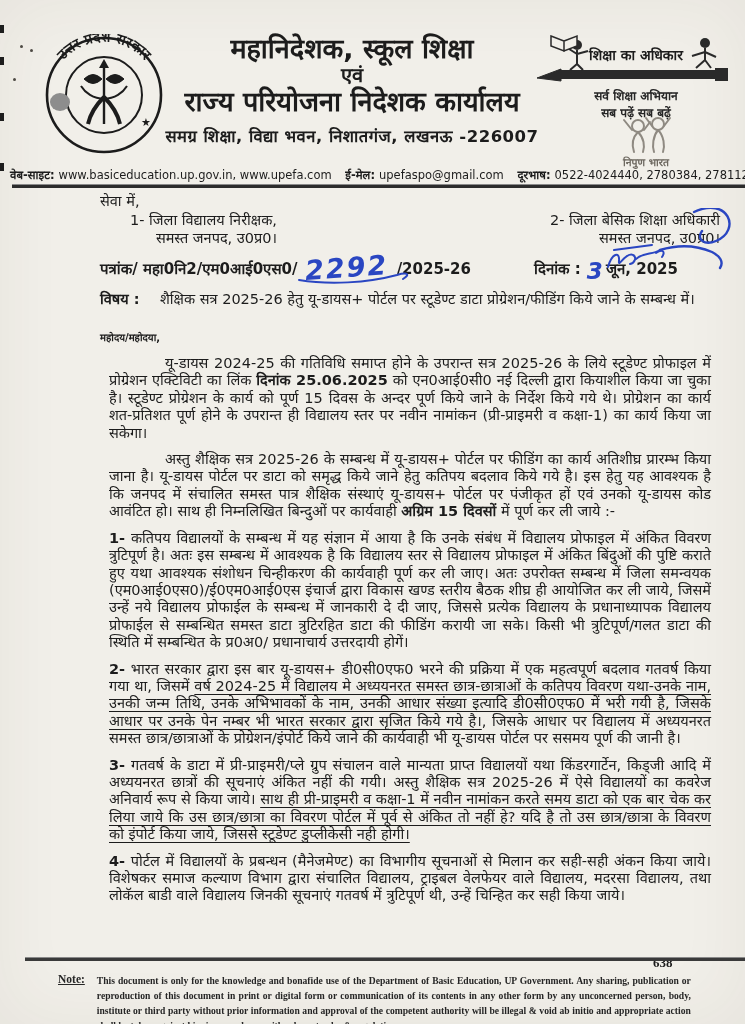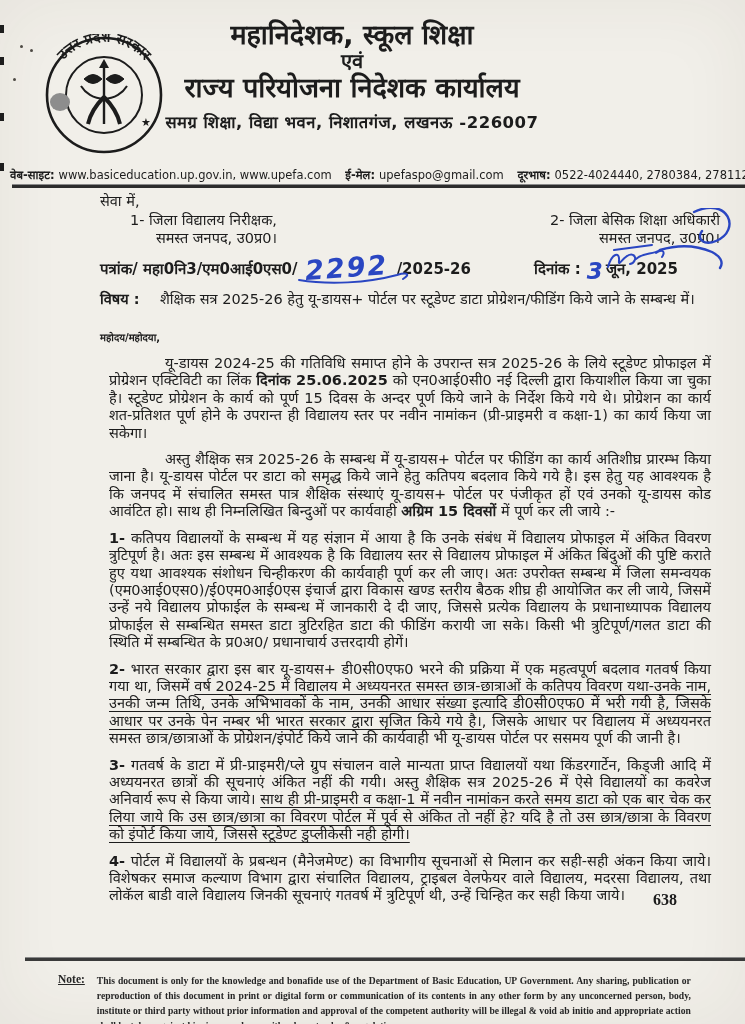--- a/index.html
+++ b/index.html
@@ -5,21 +5,21 @@
   html,body{margin:0;padding:0;background:#e8e6e1;}
   .page{
     position:relative;width:745px;height:1024px;margin:0 auto;
     background:#f1efe9;
     box-shadow:inset 0 0 70px rgba(60,50,30,.06);
     color:#1c1c1c;overflow:hidden;
     font-family:"DejaVu Sans","Liberation Sans",sans-serif;
   }
   
   .emblem{position:absolute;left:44px;top:34px;}
-  .titles{position:absolute;left:158px;top:20px;width:388px;text-align:center;font-weight:bold;}
+  .titles{position:absolute;left:158px;top:34px;width:388px;text-align:center;font-weight:bold;}
   .t1{font-size:27px;line-height:1.12;}
   .t2{font-size:20px;line-height:1.15;}
   .t3{font-size:27px;line-height:1.12;}
   .t4{font-size:16.5px;margin-top:7px;letter-spacing:.5px;}
   .rte{position:absolute;left:533px;top:30px;width:206px;text-align:center;}
   .rte svg{display:block;margin:0 auto;}
   .rte-sub{font-size:12px;font-weight:bold;line-height:1.4;color:#262626;}
   .nipun{position:absolute;left:596px;top:110px;width:100px;text-align:center;}
   .nipun svg{display:block;margin:0 auto;}
   .nipun-label{font-size:10.5px;font-weight:bold;color:#6e6961;margin-top:1px;}
@@ -45,21 +45,21 @@
   .scribble{position:absolute;left:-6px;top:-22px;pointer-events:none;}
   .subjectline{display:flex;margin-top:3px;}
   .subject-label{font-weight:bold;flex:none;width:60px;text-align:left;}
   .subject-text{flex:1;}
   .salutation{font-weight:bold;margin-top:20px;text-align:left;font-size:10px;}
   .para{margin:9px;}
   .para.indent{text-indent:56px;}
   .b{font-weight:bold;}
   .u{text-decoration:underline;text-decoration-skip-ink:none;text-underline-offset:3px;text-decoration-thickness:1px;}
   
-  .pageno{position:absolute;left:653px;top:891px;font-size:16px;font-weight:bold;font-family:"Liberation Serif",serif;}
+  .pageno{position:absolute;left:653px;top:955px;font-size:13px;font-weight:bold;font-family:"Liberation Serif",serif;}
   .footer-rule{position:absolute;left:25px;right:0;top:957px;height:3px;background:#3a3a3a;border-top:1px solid #8a8a8a;}
   .note{position:absolute;left:58px;top:973px;width:660px;display:flex;gap:12px;font-family:"Liberation Serif",serif;font-weight:bold;color:#262626;}
   .note-label{flex:none;font-size:11.5px;text-decoration:underline;}
   .note-text{width:594px;font-size:9.6px;line-height:15px;text-align:justify;}
   
   .tick{position:absolute;left:0;width:4px;height:8px;background:#1d1d1d;}
   .speck{position:absolute;width:3px;height:3px;border-radius:50%;background:#4e4a44;}
 </style>
 </head>
 <body>
@@ -96,21 +96,54 @@
     </svg>
   </div>
 
   <div class="titles">
     <div class="t1">महानिदेशक, स्कूल शिक्षा</div>
     <div class="t2">एवं</div>
     <div class="t3">राज्य परियोजना निदेशक कार्यालय</div>
     <div class="t4">समग्र शिक्षा, विद्या भवन, निशातगंज, लखनऊ -226007</div>
   </div>
 
-
+  <div class="rte">
+    <svg width="206" height="58" viewBox="0 0 206 58">
+      <g fill="#2a2a2a" stroke="#2a2a2a">
+        <polygon points="4,48 28,39 28,51" stroke-width="1"></polygon>
+        <rect x="28" y="40" width="154" height="9" stroke="none"></rect>
+        <rect x="182" y="38" width="13" height="13" stroke="none"></rect>
+        <circle cx="44" cy="15" r="5" stroke="none"></circle>
+        <path d="M44,20 L44,34 M44,24 L33,17 M44,24 L55,21 M44,34 L37,40 M44,34 L50,40" fill="none" stroke-width="2"></path>
+        <path d="M18,6 L31,11 L31,21 L18,16 Z M31,11 L44,6 L44,16 L31,21 Z" fill="#f1efe9" stroke-width="1.5"></path>
+        <circle cx="172" cy="13" r="5" stroke="none"></circle>
+        <path d="M172,18 L172,30 M172,22 L159,26 M172,22 L183,27 M172,30 L163,38 M172,30 L178,38" fill="none" stroke-width="2"></path>
+      </g>
+      <text x="103" y="30" text-anchor="middle" font-size="14" font-weight="bold" fill="#1c1c1c">शिक्षा का अधिकार</text>
+    </svg>
+    <div class="rte-sub">सर्व शिक्षा अभियान</div>
+    <div class="rte-sub">सब पढ़ें सब बढ़ें</div>
+  </div>
+
+  <div class="nipun">
+    <svg width="58" height="44" viewBox="0 0 58 44">
+      <g fill="none" stroke="#8f8a82" stroke-width="2" stroke-linecap="round">
+        <circle cx="21" cy="16" r="6"></circle>
+        <path d="M21,22 C15,28 15,36 17,42 M21,22 C27,28 28,36 26,42 M15,20 L7,10 M27,20 L33,12"></path>
+        <circle cx="41" cy="14" r="6"></circle>
+        <path d="M41,20 C36,26 35,36 37,42 M41,20 C47,26 48,36 46,42 M35,16 L29,8 M47,16 L53,8"></path>
+      </g>
+      <g fill="#8f8a82">
+        <circle cx="11" cy="4" r="1.3"></circle>
+          <circle cx="31" cy="2" r="1.3"></circle>
+          <circle cx="51" cy="4" r="1.3"></circle>
+      </g>
+    </svg>
+    <div class="nipun-label">निपुण भारत</div>
+  </div>
 
   <div class="contact">
     <span class="c-label">वेब-साइट:</span><span>www.basiceducation.up.gov.in, www.upefa.com</span>
     <span class="c-label">ई-मेल:</span><span>upefaspo@gmail.com</span>
     <span class="c-label">दूरभाष:</span><span>0522-4024440, 2780384, 2781128</span>
   </div>
 
   <div class="header-rule"></div>
 
   <div class="body">
@@ -127,21 +160,21 @@
         <svg class="sig" width="92" height="68" viewBox="0 0 92 68">
           <g fill="none" stroke="#2a46c2" stroke-width="2.4" stroke-linecap="round">
             <path d="M40,4 C74,-12 88,22 62,33 C50,38 42,31 48,23"></path>
             <path d="M6,42 C26,36 44,38 58,44 C66,48 70,54 66,60"></path>
           </g>
         </svg>
       </div>
     </div>
 
     <div class="refline">
-      <span>पत्रांक/ महा0नि3/एम0आई0एस0/</span>
+      <span>पत्रांक/ महा0नि2/एम0आई0एस0/</span>
       <span class="num-wrap">
         <span class="hand">2292</span>
         <svg class="swoosh" width="118" height="16" viewBox="0 0 118 16">
           <path d="M2,10 C32,15 70,13 100,5 C110,2 114,4 106,9" fill="none" stroke="#2a46c2" stroke-width="2" stroke-linecap="round"></path>
         </svg>
       </span>
       <span>/2025-26</span>
       <span class="spacer"></span>
       <span class="date-wrap">
         <span>दिनांक :</span>

